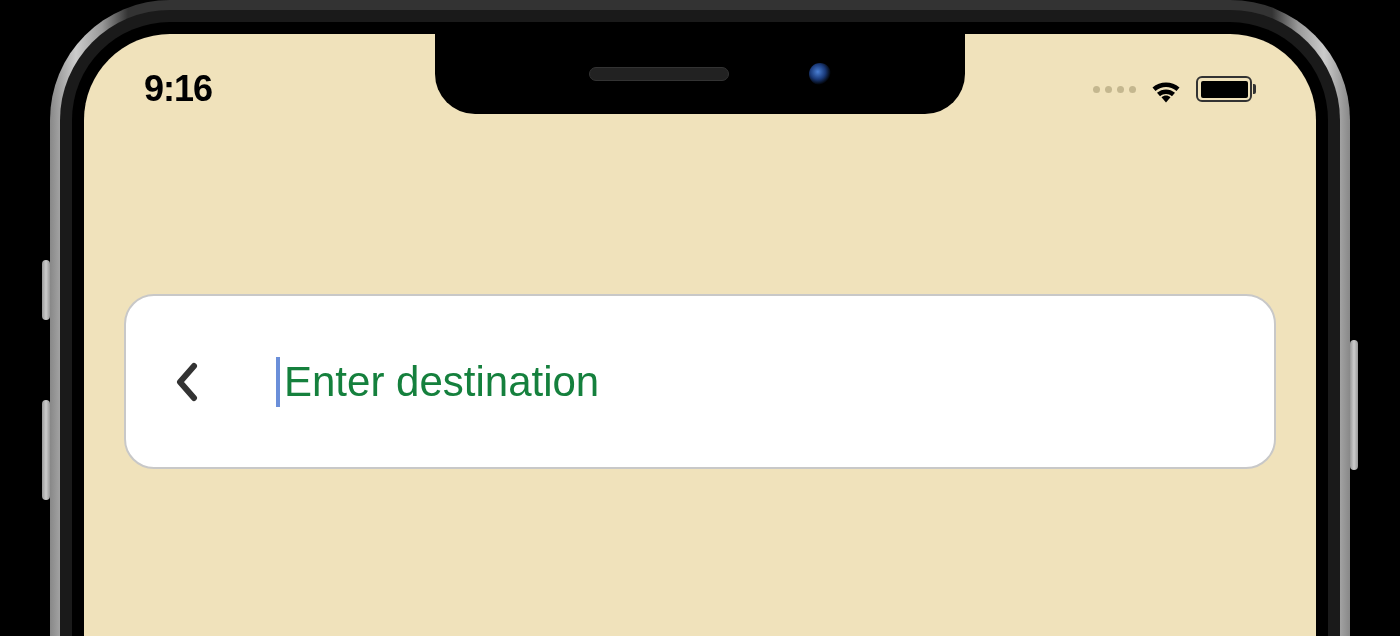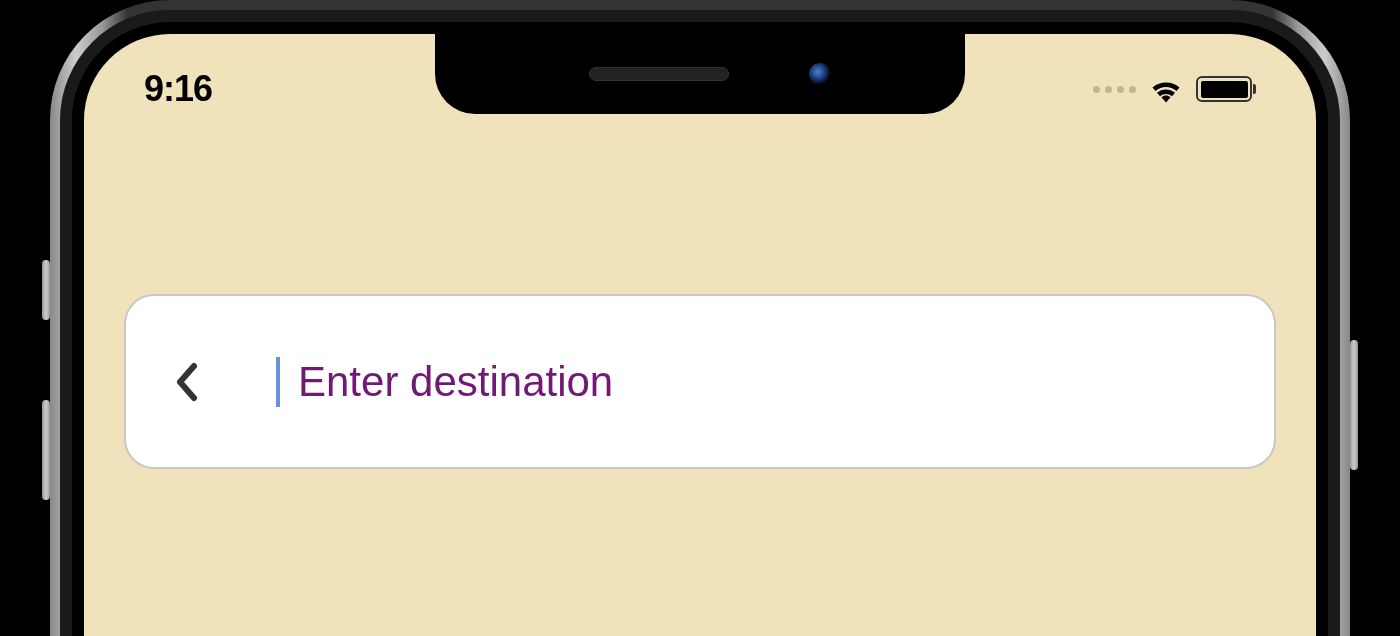--- a/index.html
+++ b/index.html
@@ -238,22 +238,22 @@
       animation: blink 1s infinite;
     }
     
     @keyframes blink {
       0%, 50% { opacity: 1; }
       51%, 100% { opacity: 0; }
     }
     
     .placeholder-text {
       font-size: 42px;
-      color: #701a75;
-      margin-left: 18px;
+      color: #15803d;
+      margin-left: 4px;
     }
   </style>
 </head>
 <body>
 
 <div class="side-button-left-1"></div>
 <div class="side-button-left-2"></div>
 <div class="side-button-right"></div>
 
 <div class="phone-outer">

